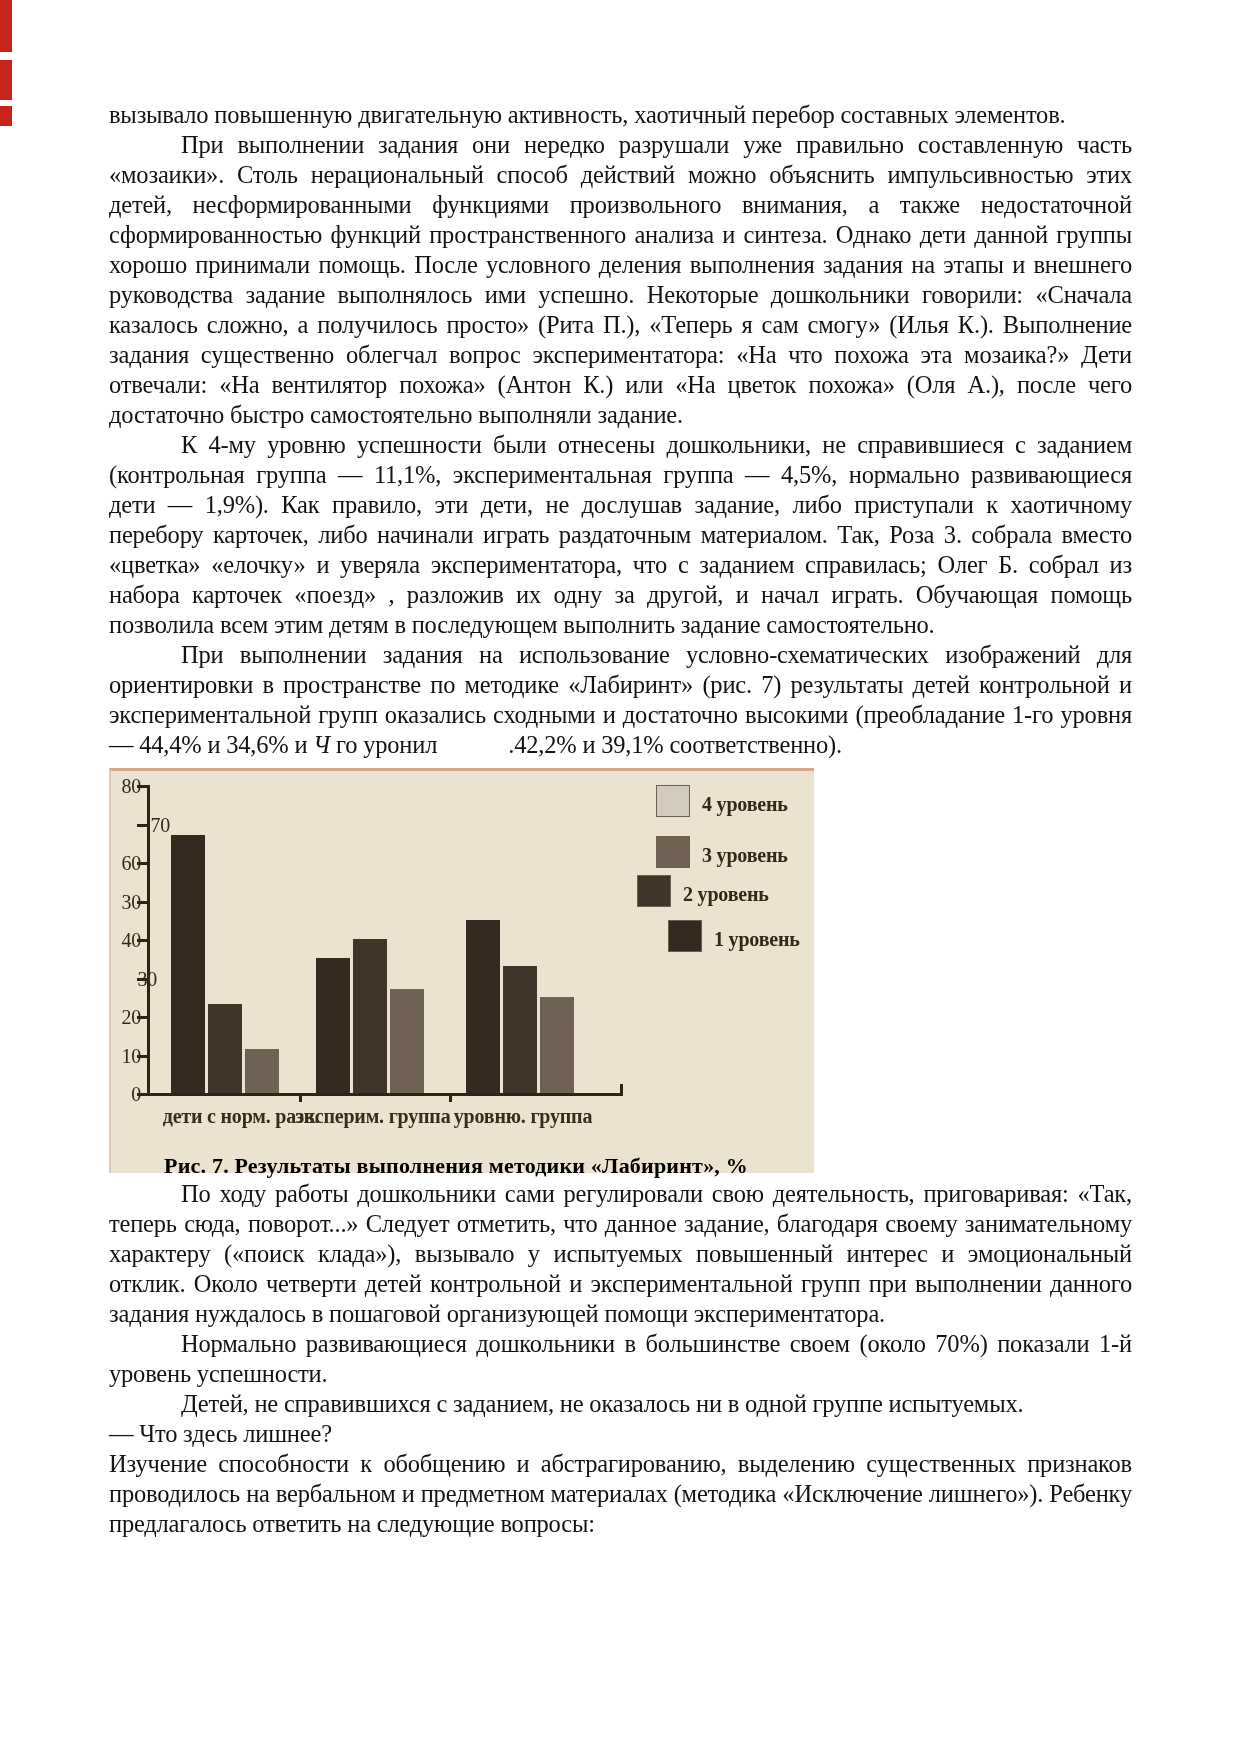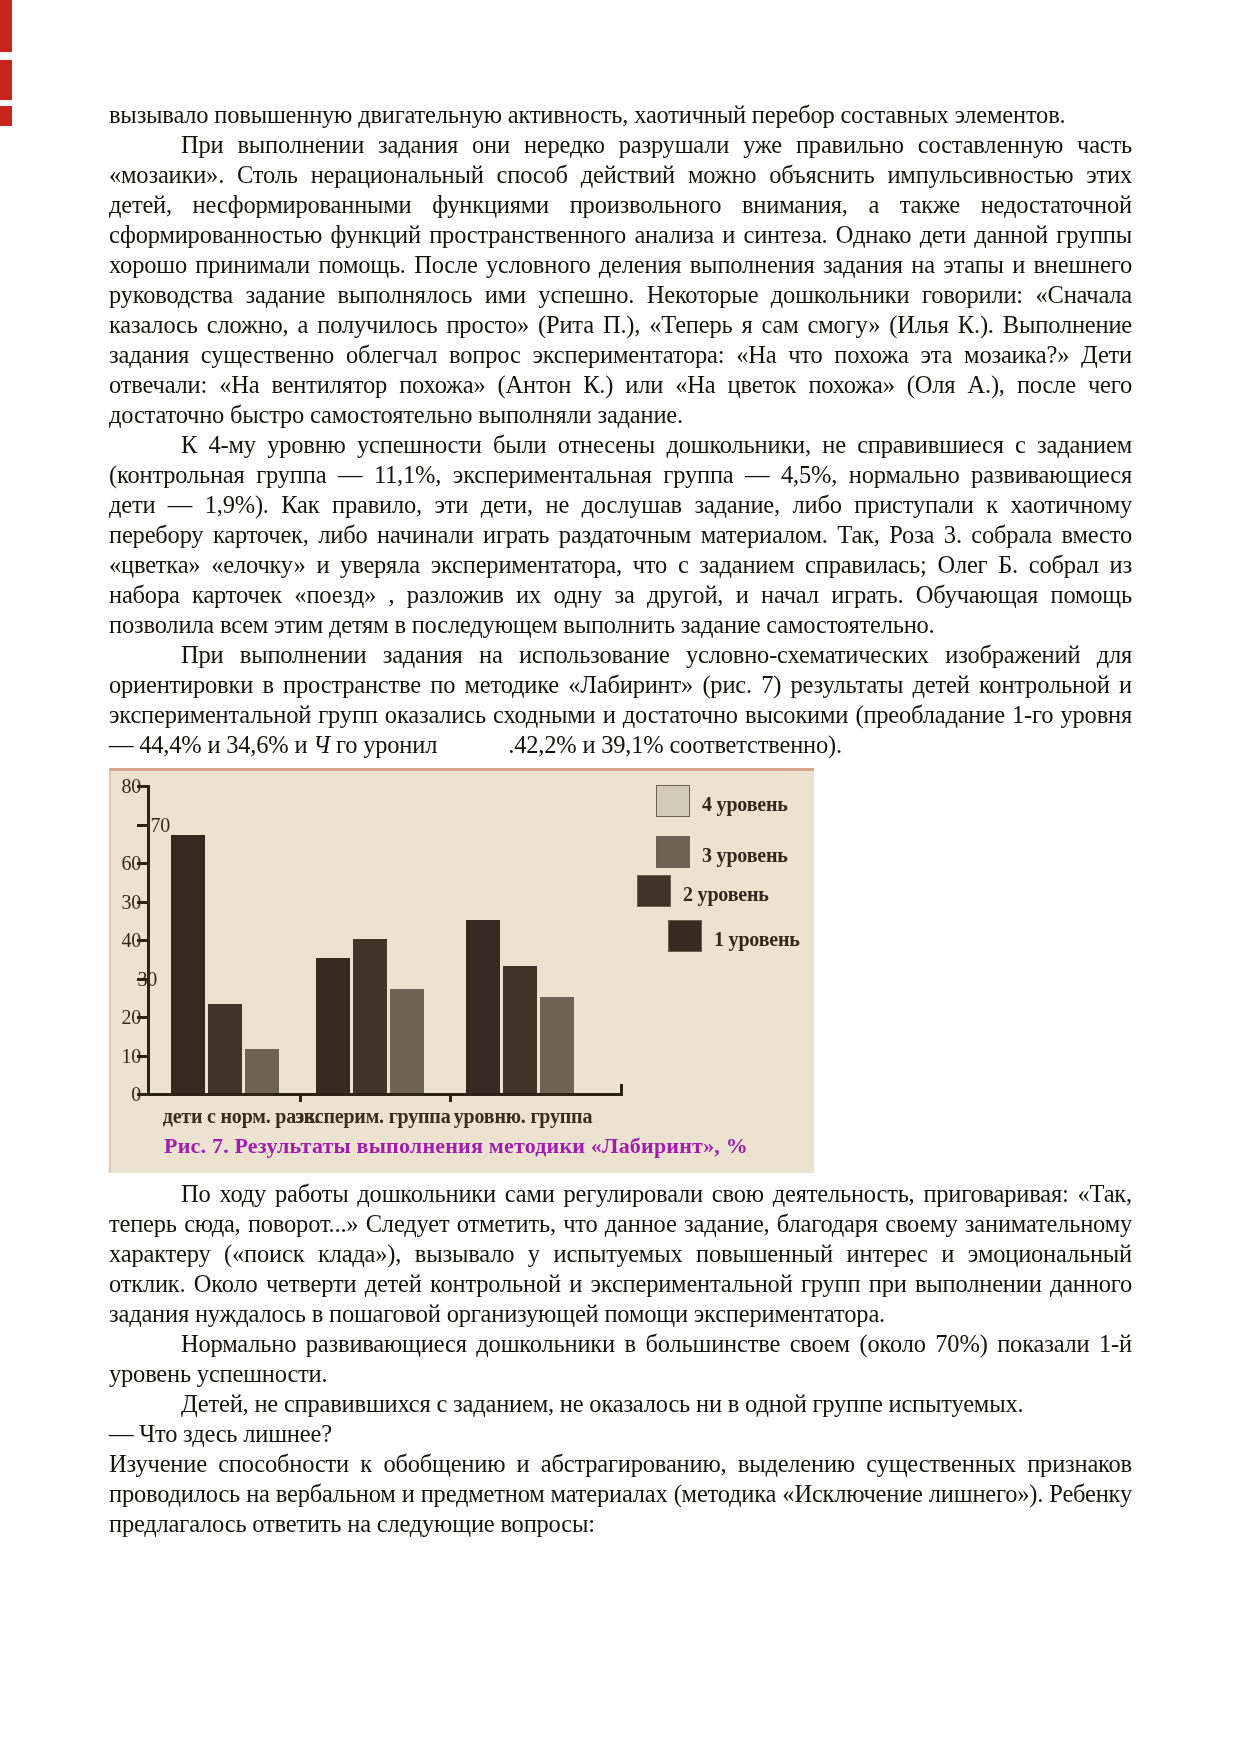--- a/index.html
+++ b/index.html
@@ -24,22 +24,22 @@
   .speckled{background-image:radial-gradient(rgba(40,30,20,0.55) 1px, transparent 1.6px);
             background-size:5px 5px;}
   .speckled-light{background-image:radial-gradient(rgba(90,80,60,0.5) 1px, transparent 1.6px);
             background-size:5px 5px;}
   .group-label{position:absolute;font-weight:bold;font-size:20px;line-height:22px;
                color:#392c1c;text-align:center;white-space:nowrap;transform:translateX(-50%);}
   .legend-item{position:absolute;}
   .legend-swatch{position:absolute;width:34px;height:32px;border:1px solid #6d6050;box-sizing:border-box;}
   .legend-label{position:absolute;left:46px;top:4px;font-weight:bold;font-size:20px;
                 color:#33281a;white-space:nowrap;}
-  figcaption{position:absolute;left:30px;top:360px;width:630px;text-align:center;
-             font-weight:bold;font-size:22px;color:#a21caf;letter-spacing:0.2px;}
+  figcaption{position:absolute;left:30px;top:380px;width:630px;text-align:center;
+             font-weight:bold;font-size:22px;color:#000000;letter-spacing:0.2px;}
 </style>
 </head>
 <body>
 
 <div class="page">
 
   <div class="scan-artifact">
     <div class="seg" style="top: 0px; height: 52px; background: rgb(201, 36, 28);"></div>
     <div class="seg" style="top: 60px; height: 40px; background: rgb(201, 36, 28);"></div>
     <div class="seg" style="top: 106px; height: 20px; background: rgb(201, 36, 28);"></div>

